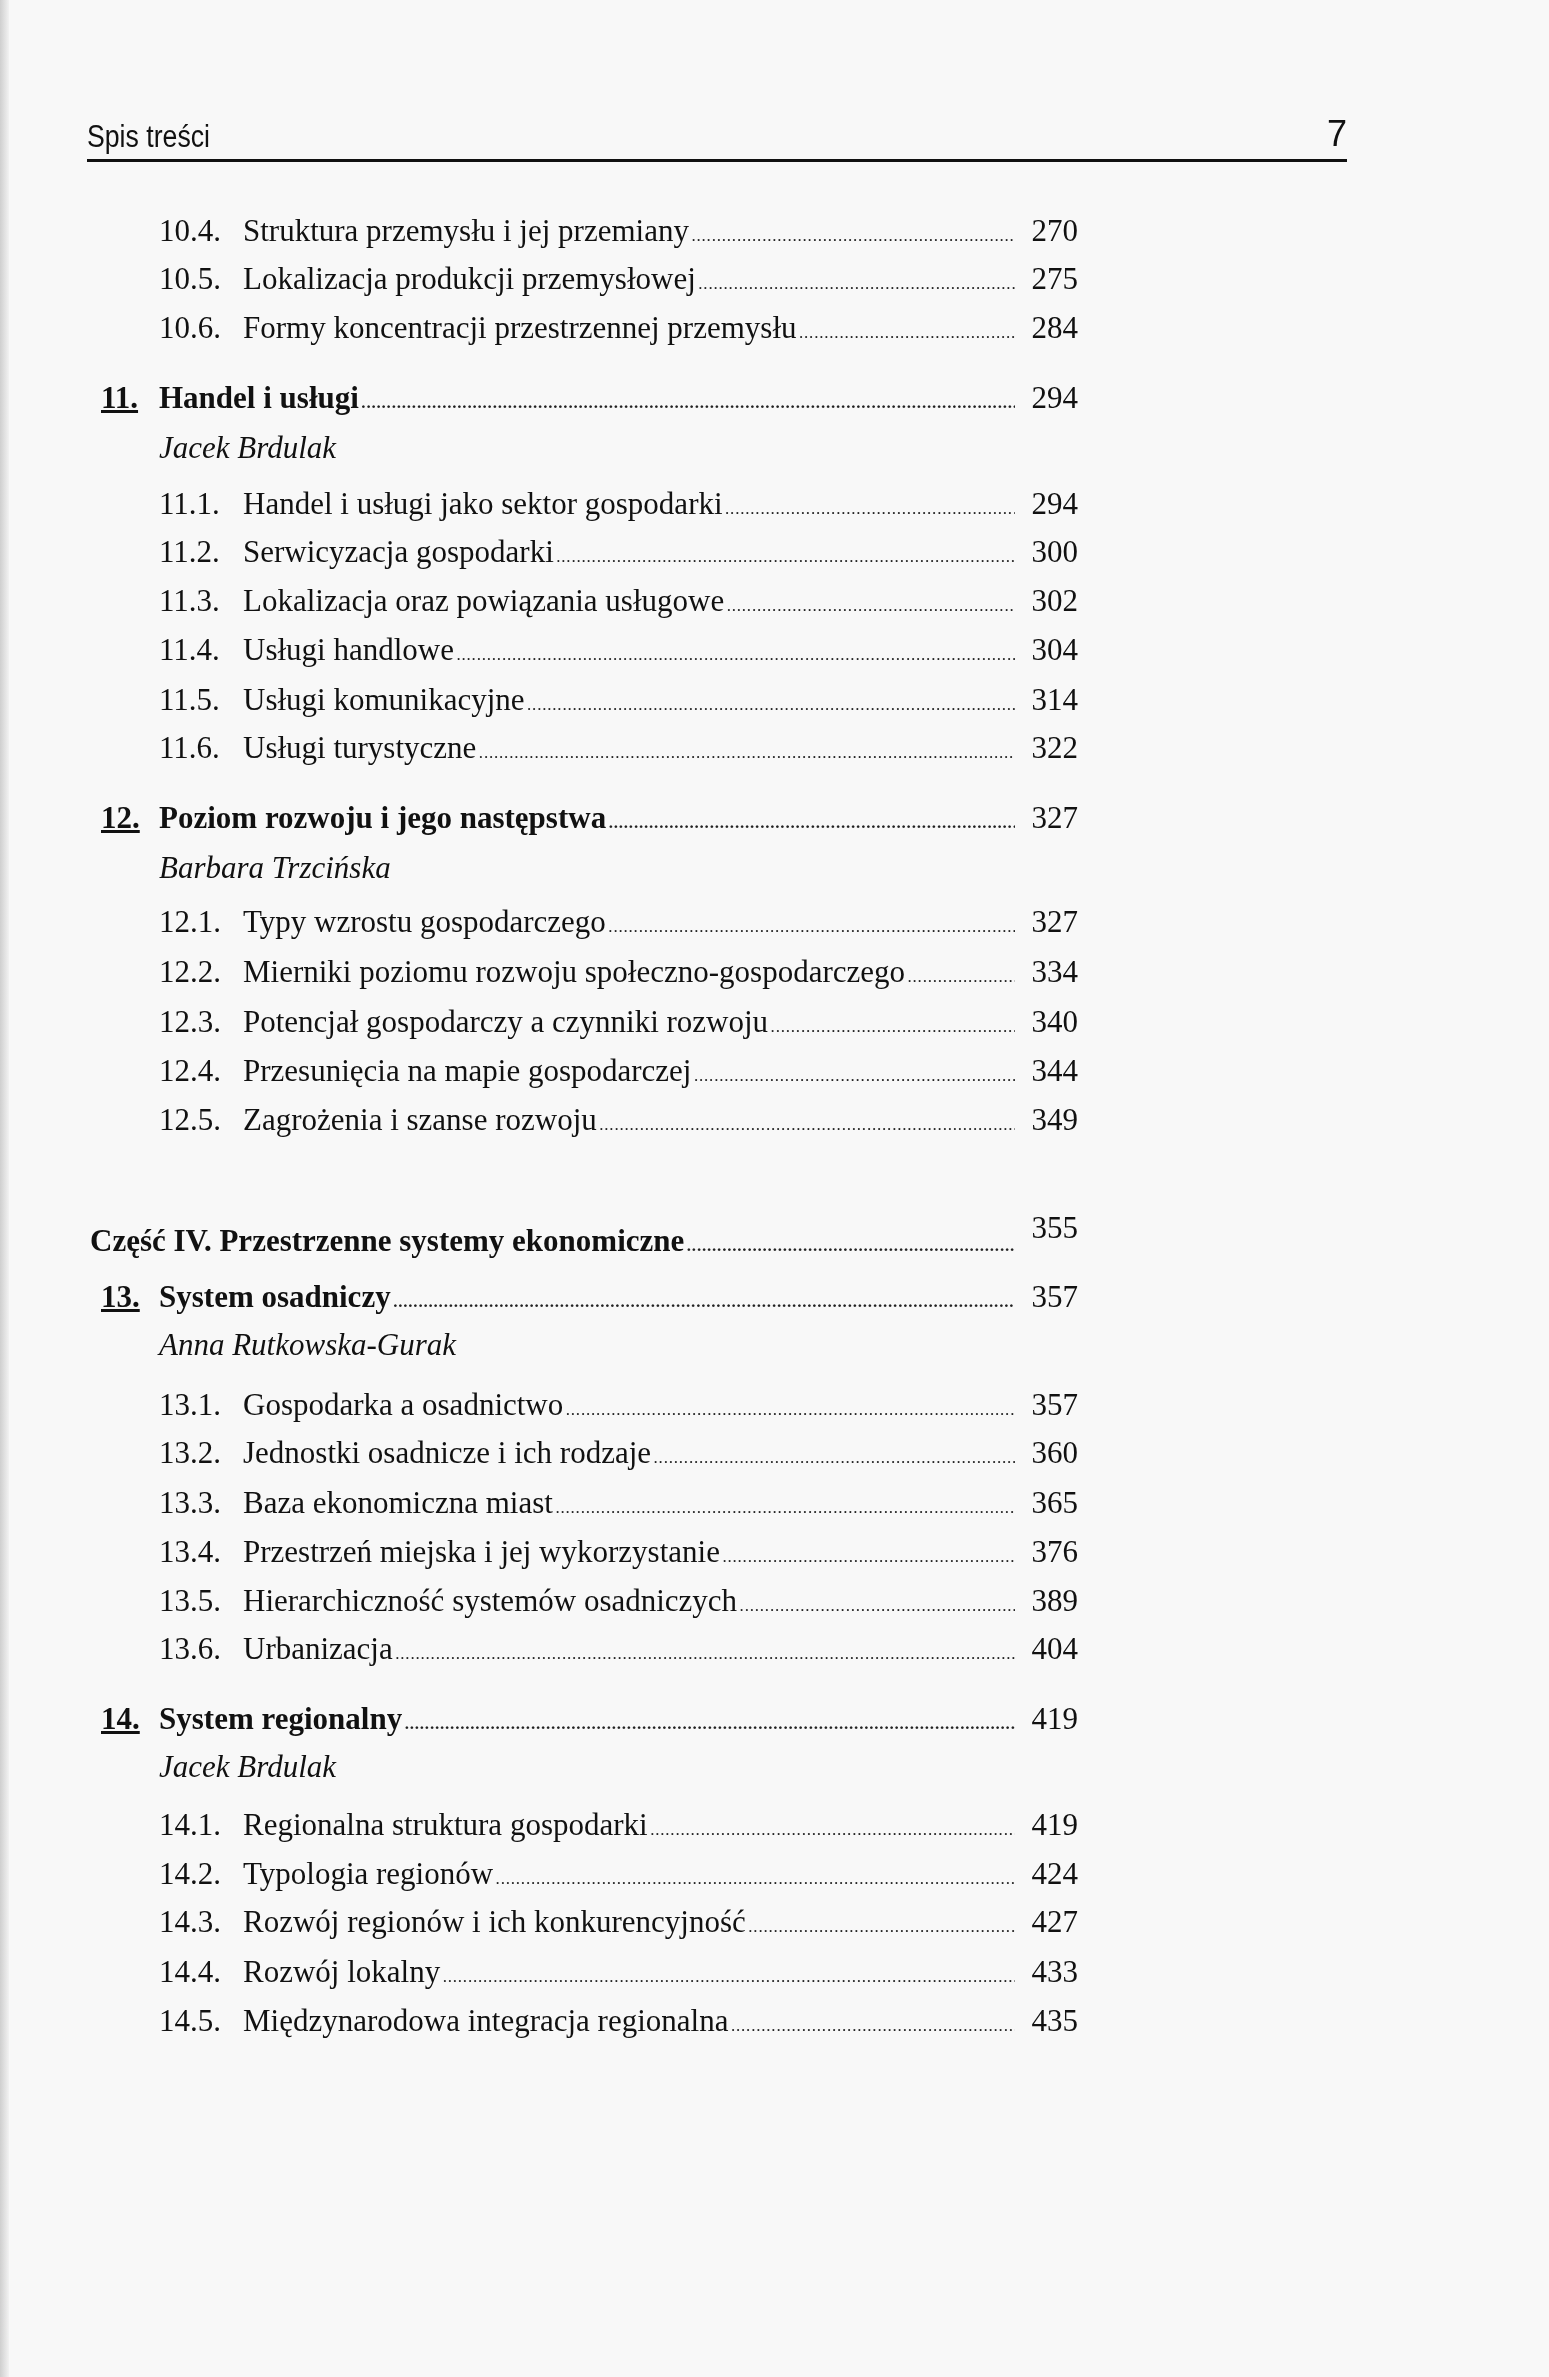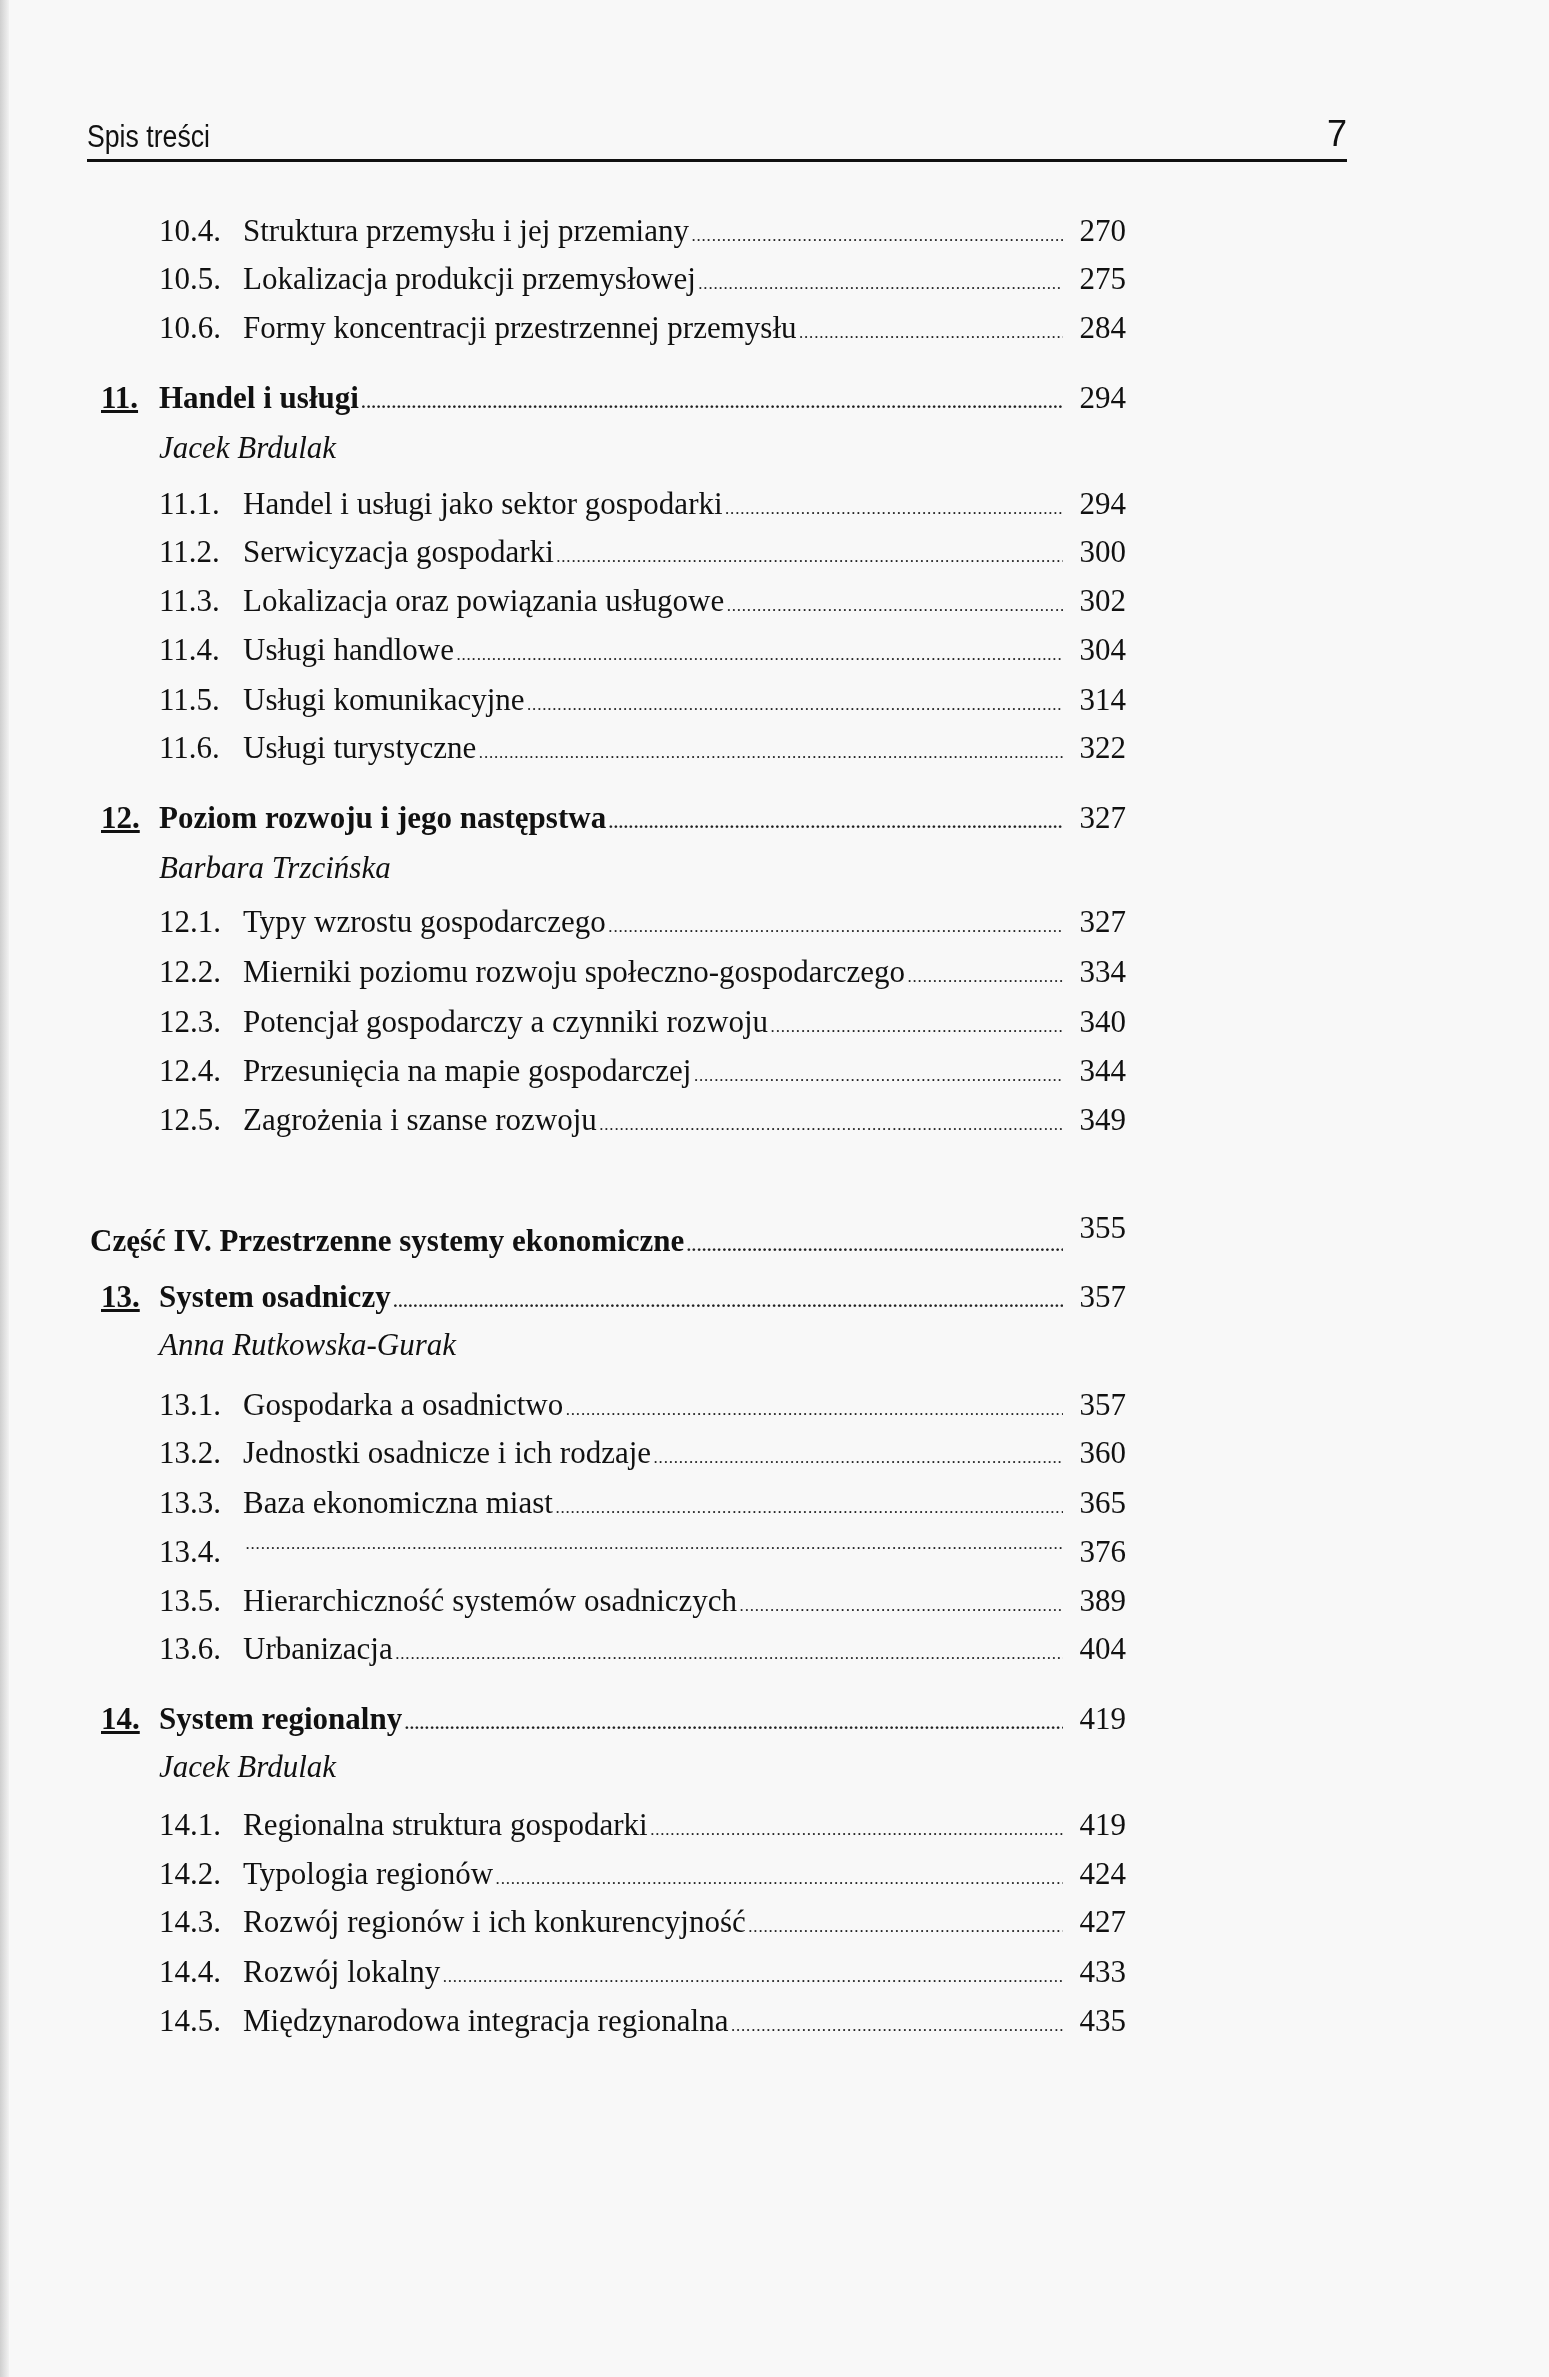--- a/index.html
+++ b/index.html
@@ -11,21 +11,21 @@
   }
   .edge { position: absolute; left: 0; top: 0; width: 8.5px; height: 2377px;
           background: linear-gradient(to right, #cfcfcf, #f2f2f2); }
   .running-head { position: absolute; left: 87px; top: 109px; width: 1260px; height: 51px; }
   .rh-title { position: absolute; left: 0; bottom: 5.1px;
     font-family: "Liberation Sans", "DejaVu Sans", sans-serif; font-size: 31px; transform: scaleX(0.86); transform-origin: left bottom; }
   .rh-page { position: absolute; right: 0; bottom: 5.1px;
     font-family: "Liberation Sans", "DejaVu Sans", sans-serif; font-size: 36px; }
   .rule { position: absolute; left: 87px; top: 159px; width: 1260px; height: 3.4px; background: #111; }
 
-  .row { position: absolute; left: 0; width: 1281px; height: 42px; display: flex; align-items: baseline; padding-left: 48px; }
+  .row { position: absolute; left: 0; width: 1281px; height: 42px; display: flex; align-items: baseline; }
   .row .num { position: absolute; font-size: 31px; white-space: nowrap; }
   .row .title { position: absolute; font-size: 31px; white-space: nowrap; display: flex; align-items: baseline; }
   .row .leader { flex: 1; overflow: hidden; white-space: nowrap; font-size: 17px; letter-spacing: 0.8px; color: #222; margin-left: 2.5px; }
   .row .page { position: absolute; right: 203px; font-size: 31px; text-align: left; }
   .row.sub .num { left: 159px; }
   .row.sub .title { left: 243px; right: 266px; }
   .row.chap .num { left: 101px; font-weight: bold; text-decoration: underline; }
   .row.chap .title { left: 159px; right: 266px; font-weight: bold; }
   .row.part .title { left: 90px; right: 266px; font-weight: bold; margin-top: 13px; }
   .title-text { white-space: nowrap; }
@@ -209,20 +209,21 @@
       <span class="num">13.3.</span>
       <span class="title">
         <span class="title-text">Baza ekonomiczna miast</span>
         <span class="leader">................................................................................................................................................................................................................................................................................................................................................................................................................</span>
       </span>
       <span class="page">365</span>
     </div>
     <div class="row sub" style="top: 1534px;">
       <span class="num">13.4.</span>
       <span class="title">
+        <span class="title-text">Przestrzeń miejska i jej wykorzystanie</span>
         <span class="leader">................................................................................................................................................................................................................................................................................................................................................................................................................</span>
       </span>
       <span class="page">376</span>
     </div>
     <div class="row sub" style="top: 1583px;">
       <span class="num">13.5.</span>
       <span class="title">
         <span class="title-text">Hierarchiczność systemów osadniczych</span>
         <span class="leader">................................................................................................................................................................................................................................................................................................................................................................................................................</span>
       </span>

